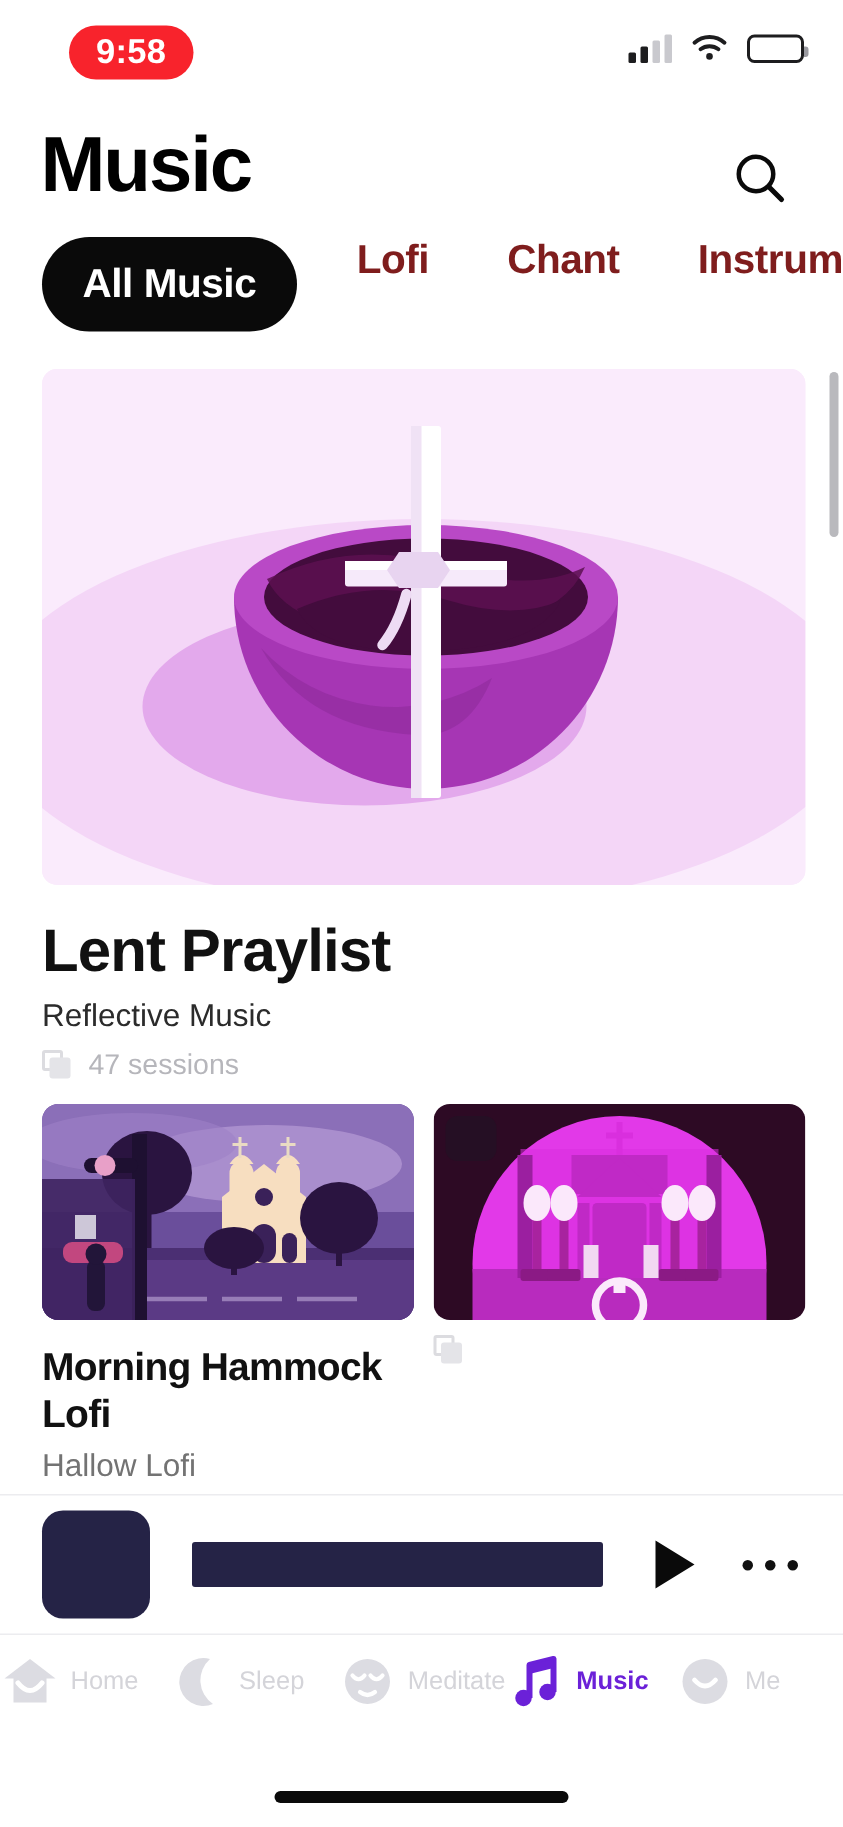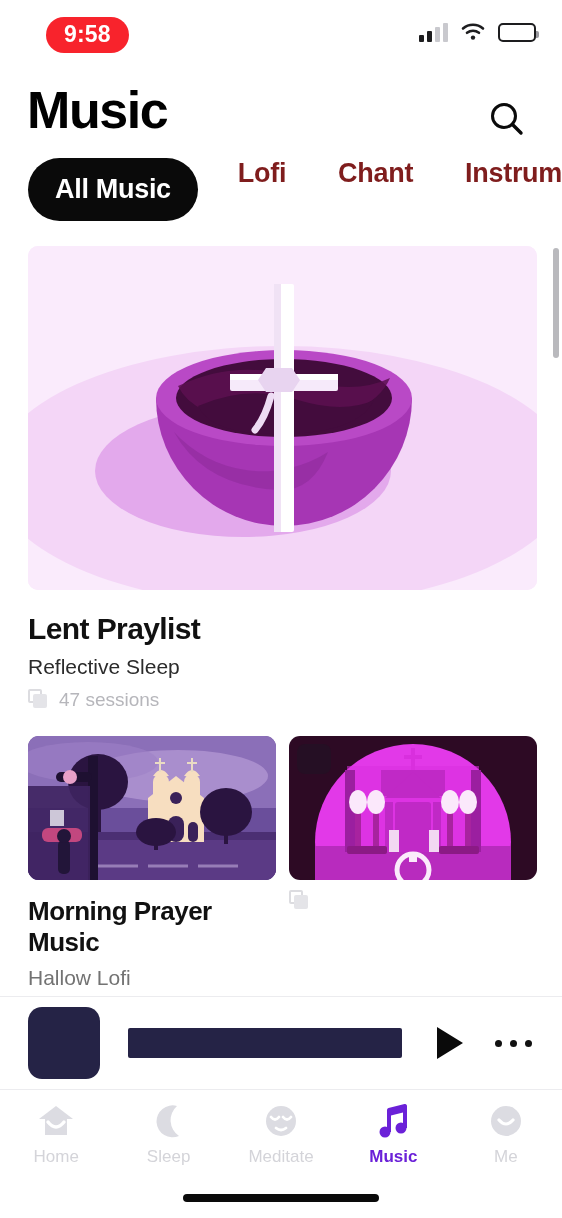--- a/index.html
+++ b/index.html
@@ -83,21 +83,21 @@
     width:6px; height:110px; background:#b9b9bd; border-radius:3px;
   }
 
   
   .hero-img {
     position:absolute; left:28px; top:10px;
     width:509px; height:344px;
     background:#FAEBFC; border-radius:10px; overflow:hidden;
   }
   .hero-meta { position:absolute; left:28px; top:376px; }
-  .hero-title { font-size:30px; font-weight:700; color:#111; letter-spacing:-0.6px; }
+  .hero-title { font-size:40px; font-weight:700; color:#111; letter-spacing:-0.6px; }
   .hero-sub   { font-size:21px; color:#2b2b2b; margin-top:9px; }
   .sessions   { display:flex; align-items:center; gap:9px; margin-top:10px; }
   .sess-text  { font-size:19px; color:#b6b6bb;text-align:right; }
   .layers-icon{ width:22px; height:22px; position:relative; }
   .layers-icon .sq1 {
     position:absolute; left:0; top:0; width:14px; height:14px;
     border:2px solid #dcdce0; border-radius:2px;
   }
   .layers-icon .sq2 {
     position:absolute; left:5px; top:5px; width:14px; height:14px;
@@ -140,21 +140,21 @@
     display:flex; align-items:center; justify-content:center; gap:8px; cursor:pointer;
   }
   .more-btn i { width:7px; height:7px; border-radius:50%; background:#111; display:block; }
 
   
   .nav {
     position:absolute; left:0; right:0; bottom:28px; height:100px;
     display:flex; align-items:flex-start; padding-top:12px;
   }
   .nav-item {
-    flex:1; display:flex; flex-direction:column; align-items:center; gap:7px; cursor:pointer;
+    flex:1; display:flex; flex-direction:row; align-items:center; gap:7px; cursor:pointer;
   }
   .nav-label { font-size:17px; color:#d4d4d9; font-weight:400; }
   .nav-item.active .nav-label { color:#6B21D8; font-weight:700; }
   .nav-ico { width:40px; height:38px; position:relative; }
 
   .home-ind {
     position:absolute; bottom:16px; left:50%; transform:translateX(-50%);
     width:196px; height:8px; background:#0a0a0a; border-radius:5px;
   }
 </style>
@@ -225,21 +225,21 @@
           <rect x="202" y="128" width="108" height="17" rx="2" fill="#F6EAFA"></rect>
           <rect x="202" y="128" width="108" height="6" fill="#FFFFFF"></rect>
           <path d="M238 122 l26 0 l8 12 l-8 12 l-26 0 l-8 -12 z" fill="#E8D4F0"></path>
           <path d="M243 150 q-6 22 -16 34" stroke="#EEDCF4" stroke-width="7" fill="none" stroke-linecap="round"></path>
         </g>
       </svg>
     </div>
 
     <div class="hero-meta">
       <div class="hero-title">Lent Praylist</div>
-      <div class="hero-sub">Reflective Sleep</div>
+      <div class="hero-sub">Reflective Music</div>
       <div class="sessions">
         <span class="layers-icon">
           <span class="sq1"></span>
             <span class="sq2"></span>
         </span>
         <span class="sess-text">47 sessions</span>
       </div>
     </div>
 
     <div class="cards">
@@ -293,21 +293,21 @@
               <rect x="30" y="104" width="12" height="34" rx="5"></rect>
               <circle cx="36" cy="100" r="7"></circle>
             </g>
             <g stroke="#C8B4E0" stroke-width="3" opacity="0.55">
               <line x1="70" y1="130" x2="110" y2="130"></line>
                 <line x1="120" y1="130" x2="160" y2="130"></line>
               <line x1="170" y1="130" x2="210" y2="130"></line>
             </g>
           </svg>
         </div>
-        <div class="card-title">Morning Prayer Music</div>
+        <div class="card-title">Morning Hammock Lofi</div>
         <div class="card-sub">Hallow Lofi</div>
         <div class="sessions">
           <span class="layers-icon">
             <span class="sq1"></span>
               <span class="sq2"></span>
           </span>
           <span class="sess-text"></span>
         </div>
       </div>
 

